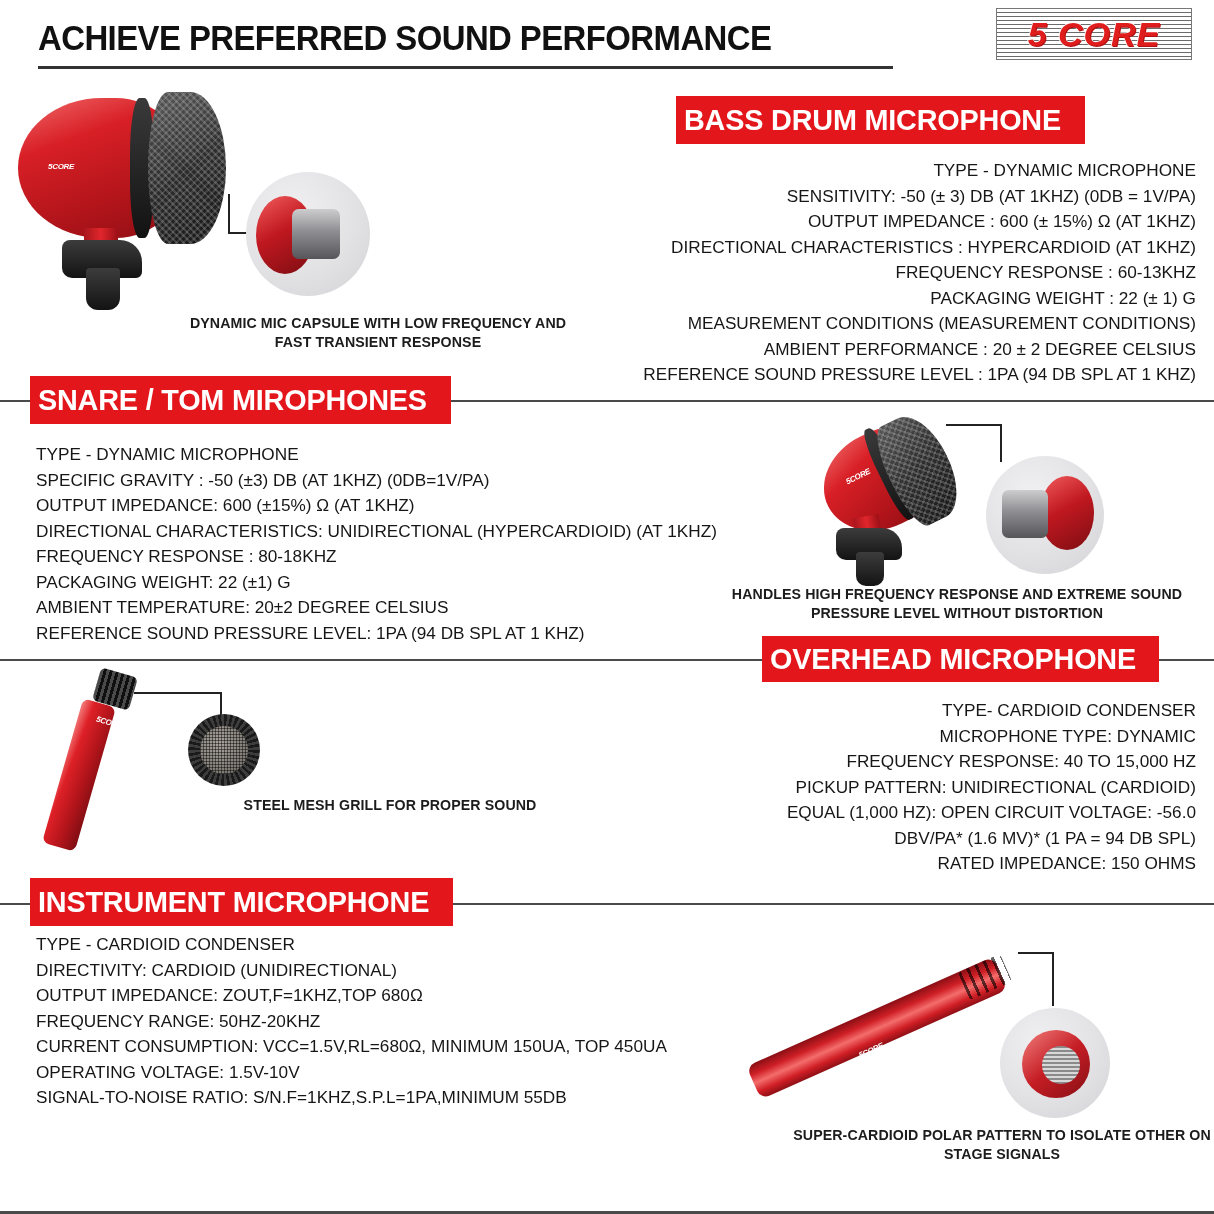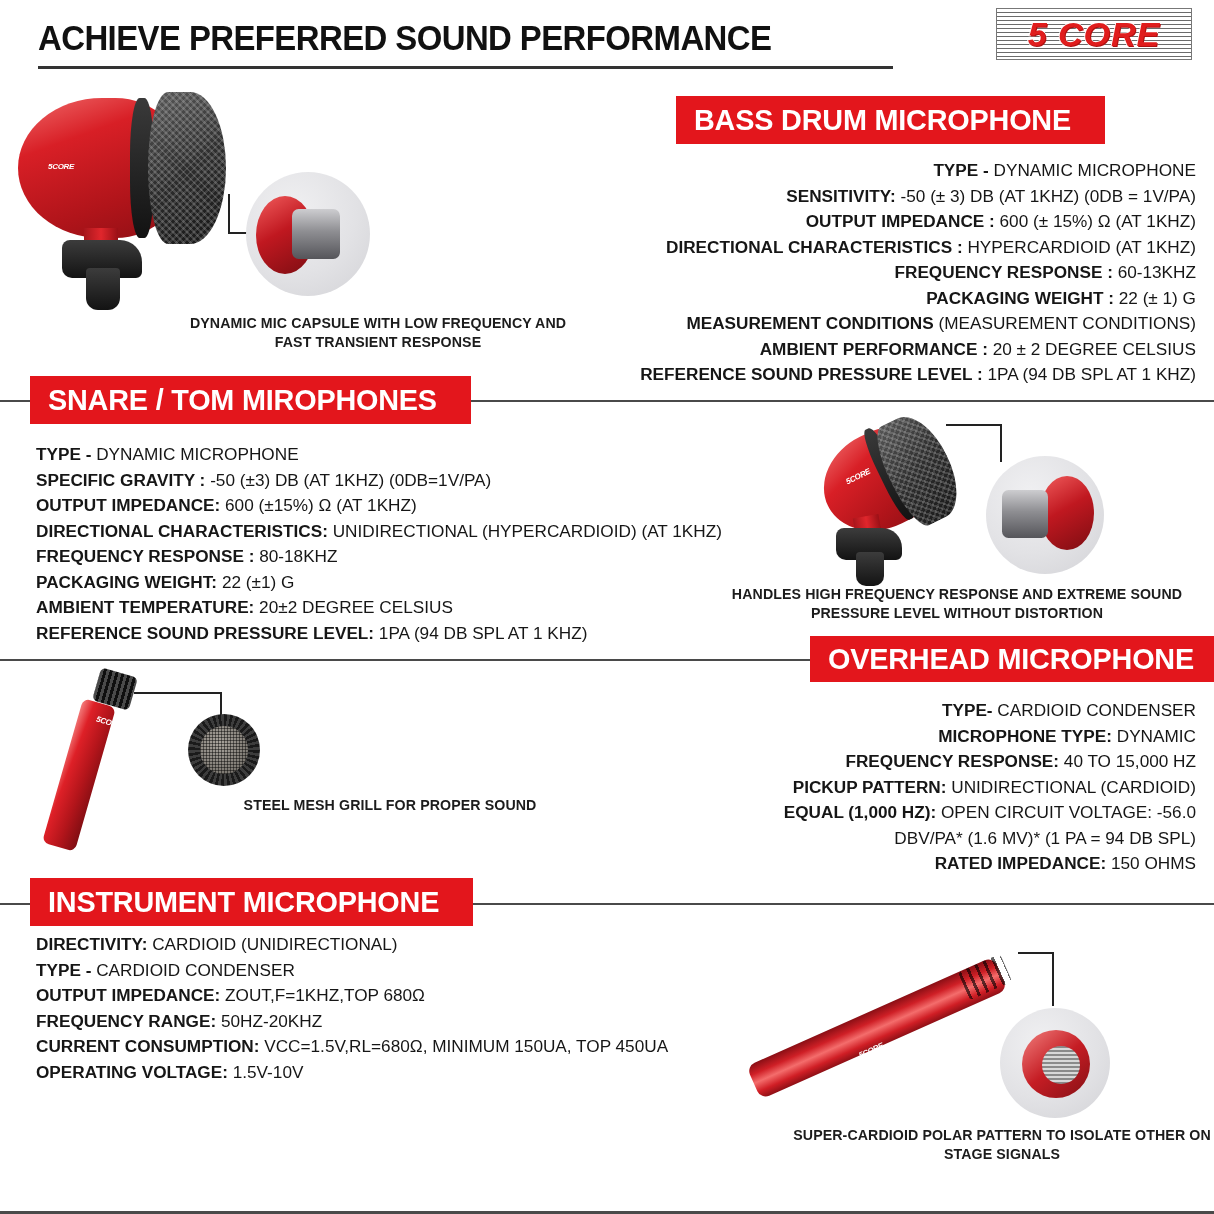--- a/index.html
+++ b/index.html
@@ -92,21 +92,21 @@
     background: #4a4a4a;
   }
 
   
   .banner {
     position: absolute;
     background: #e3161c;
     color: #fff;
     display: flex;
     align-items: center;
-    padding: 0 18px;
+    padding: 0 8px;
     z-index: 5;
   }
   .banner-text {
     font-size: 30px;
     font-weight: bold;
     letter-spacing: -0.2px;
     white-space: nowrap;
     transform: scaleX(0.96);
     transform-origin: left center;
   }
@@ -115,21 +115,21 @@
   .specs {
     position: absolute;
     color: #161616;
     font-size: 17.2px;
     line-height: 25.5px;
   }
   .specs.right { text-align: right; }
   .specs.left  { text-align: left; }
   .spec-row { white-space: nowrap; }
   .spec-row.wrap { white-space: normal; }
-  .spec-k { font-weight: bold; }
+  .spec-k { font-weight: normal; }
   .spec-v { font-weight: normal; }
 
   
   .caption {
     position: absolute;
     text-align: center;
     font-size: 14.2px;
     font-weight: bold;
     line-height: 19px;
     color: #1c1c1c;
@@ -328,21 +328,21 @@
     <div class="leader" style="left:946px; top:424px; width:56px; height:2px;"></div>
     <div class="leader" style="left:1000px; top:424px; width:2px; height:38px;"></div>
 
     <div class="callout-circle" style="left:986px; top:456px; width:118px; height:118px;"></div>
     <div class="capsule-ring" style="left:1040px; top:476px; width:54px; height:74px;"></div>
     <div class="capsule-core" style="left:1002px; top:490px; width:46px; height:48px;"></div>
   </div>
 
   <div class="caption" style="left:700px; top:585px; width:514px;">HANDLES HIGH FREQUENCY RESPONSE AND EXTREME SOUND PRESSURE LEVEL WITHOUT DISTORTION</div>
 
-  <div class="banner" style="left:762px; top:636px; height:46px;margin-left:48px;">
+  <div class="banner" style="left:762px; top:636px; height:46px;">
     <span class="banner-text">OVERHEAD MICROPHONE</span>
   </div>
 
   <div class="specs right" id="specs-overhead" style="right:18px; top:698px; width:640px;">
       <div class="spec-row"><span class="spec-k">TYPE- </span><span class="spec-v">CARDIOID CONDENSER</span></div>
       <div class="spec-row"><span class="spec-k">MICROPHONE TYPE: </span><span class="spec-v">DYNAMIC</span></div>
       <div class="spec-row"><span class="spec-k">FREQUENCY RESPONSE: </span><span class="spec-v">40 TO 15,000 HZ</span></div>
       <div class="spec-row"><span class="spec-k">PICKUP PATTERN: </span><span class="spec-v">UNIDIRECTIONAL (CARDIOID)</span></div>
       <div class="spec-row"><span class="spec-k">EQUAL (1,000 HZ): </span><span class="spec-v">OPEN CIRCUIT VOLTAGE: -56.0</span></div>
       <div class="spec-row"><span class="spec-v">DBV/PA* (1.6 MV)* (1 PA = 94 DB SPL)</span></div>
@@ -361,26 +361,27 @@
     <div class="grill-mesh" style="left:200px; top:726px; width:48px; height:48px;"></div>
   </div>
 
   <div class="caption" style="left:180px; top:796px; width:420px;">STEEL MESH GRILL FOR PROPER SOUND</div>
 
   <div class="banner" style="left:30px; top:878px; height:48px;">
     <span class="banner-text">INSTRUMENT MICROPHONE</span>
   </div>
 
   <div class="specs left" id="specs-instrument" style="left:36px; top:932px; width:620px;">
+      <div class="spec-row"><span class="spec-k">TYPE - </span><span class="spec-v">CARDIOID CONDENSER</span></div>
       <div class="spec-row"><span class="spec-k">DIRECTIVITY: </span><span class="spec-v">CARDIOID (UNIDIRECTIONAL)</span></div>
-      <div class="spec-row"><span class="spec-k">TYPE - </span><span class="spec-v">CARDIOID CONDENSER</span></div>
       <div class="spec-row"><span class="spec-k">OUTPUT IMPEDANCE: </span><span class="spec-v">ZOUT,F=1KHZ,TOP 680Ω</span></div>
       <div class="spec-row"><span class="spec-k">FREQUENCY RANGE: </span><span class="spec-v">50HZ-20KHZ</span></div>
       <div class="spec-row"><span class="spec-k">CURRENT CONSUMPTION: </span><span class="spec-v">VCC=1.5V,RL=680Ω, MINIMUM 150UA, TOP 450UA</span></div>
       <div class="spec-row"><span class="spec-k">OPERATING VOLTAGE: </span><span class="spec-v">1.5V-10V</span></div>
+      <div class="spec-row"><span class="spec-k">SIGNAL-TO-NOISE RATIO: </span><span class="spec-v">S/N.F=1KHZ,S.P.L=1PA,MINIMUM 55DB</span></div>
     </div>
 
   <div class="art">
     <div class="cond-tube" style="left:742px; top:1010px; width:270px; height:36px; transform:rotate(-24deg);"></div>
     <div class="cond-vents" style="left:962px; top:962px; width:46px; height:30px; transform:rotate(-24deg);"></div>
     <div class="logo-mini" style="left:858px; top:1046px; transform:rotate(-24deg);">5CORE</div>
 
     <div class="leader" style="left:1018px; top:952px; width:36px; height:2px;"></div>
     <div class="leader" style="left:1052px; top:952px; width:2px; height:54px;"></div>
 

